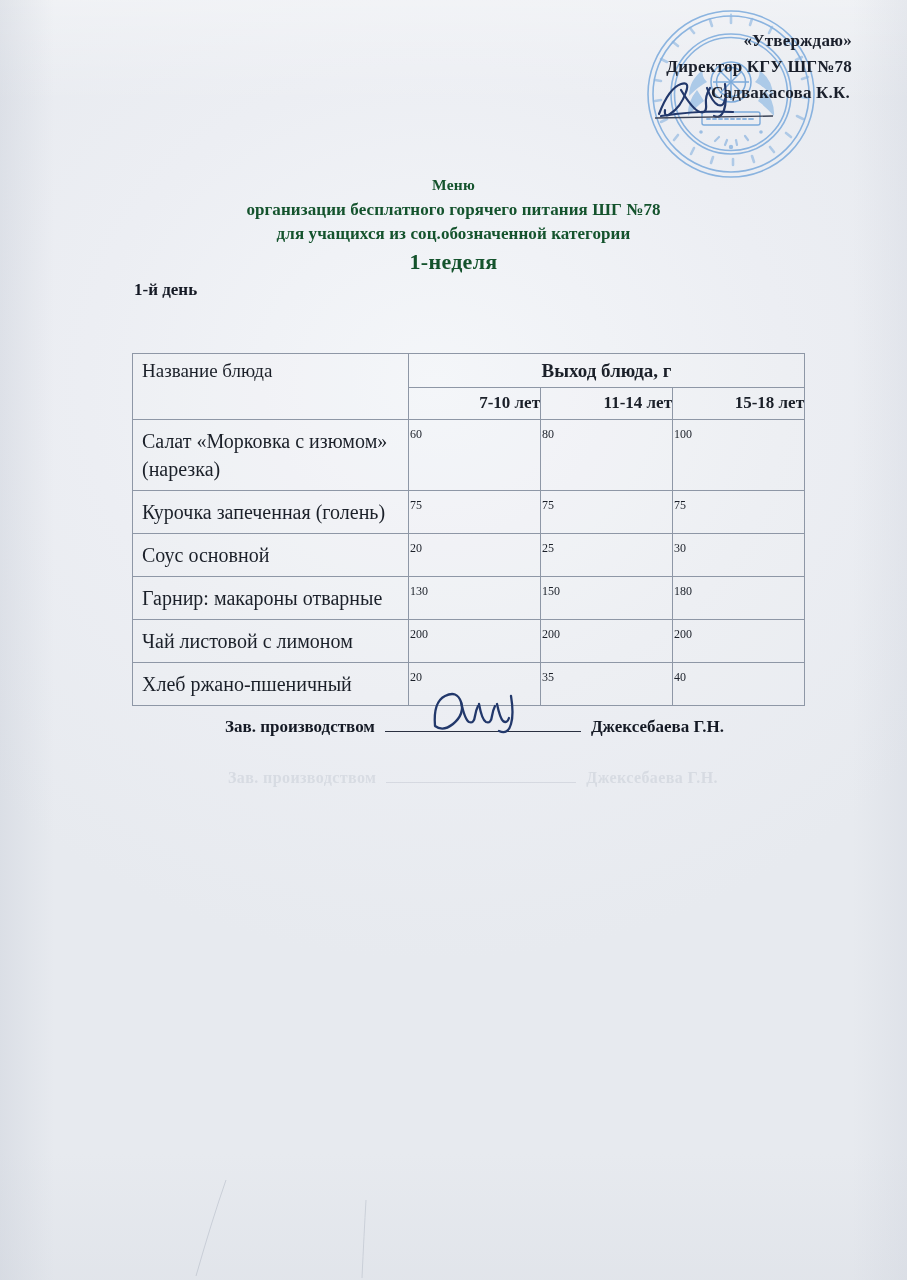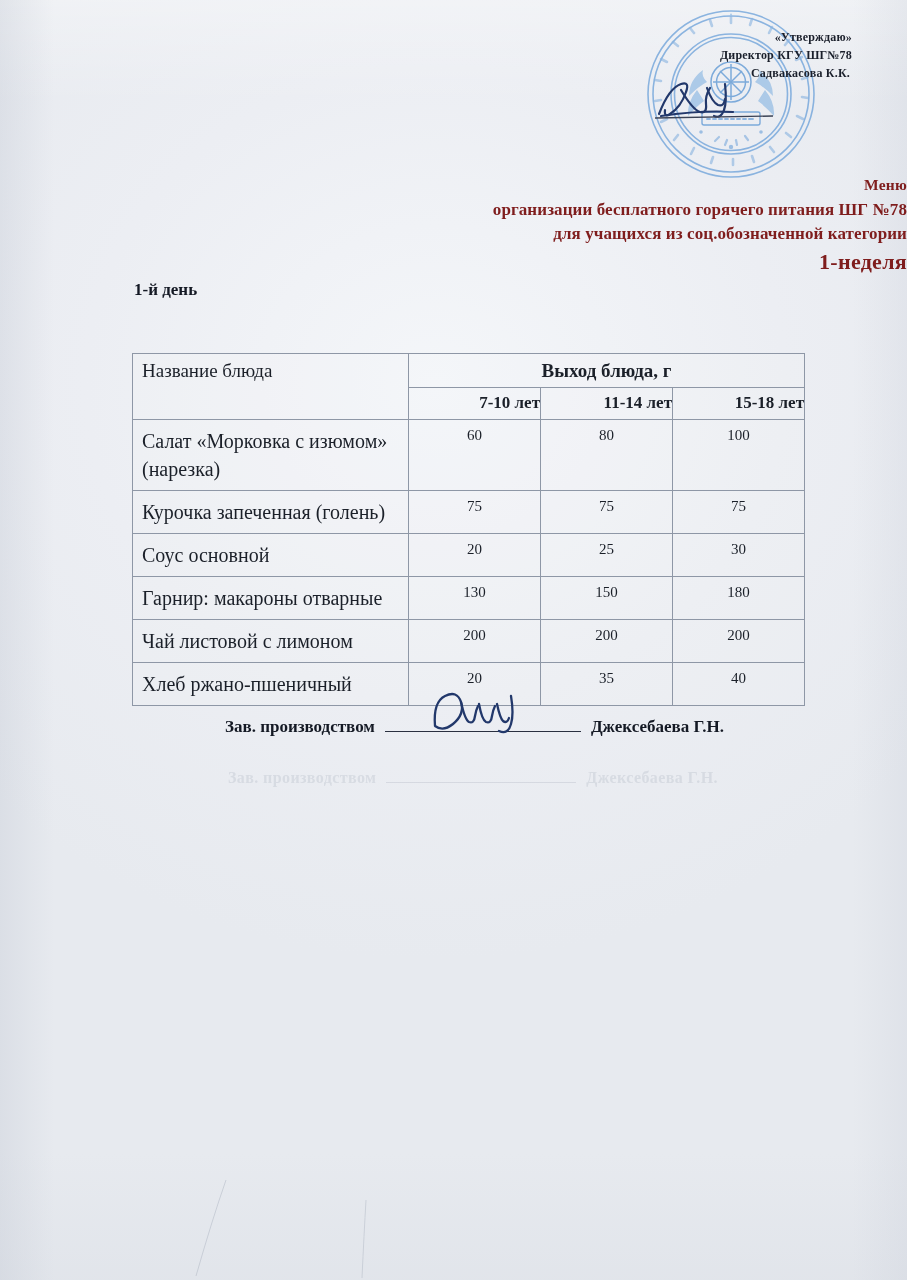--- a/index.html
+++ b/index.html
@@ -43,21 +43,21 @@
 
   
   .approval {
     position: absolute;
     top: 28px;
     right: 55px;
     text-align: right;
     font-weight: bold;
     color: #1a1f2b;
     line-height: 1.52;
-    font-size: 12px;
+    font-size: 17px;
     z-index: 4;
   }
   .approval-line1 { letter-spacing: .2px; }
   .approval-line2 { letter-spacing: .2px; text-align: right; }
   .approval-line3 { letter-spacing: .2px; padding-right: 2px; }
 
   
   .stamp {
     position: absolute;
     left: 645px;
@@ -77,22 +77,22 @@
     height: 56px;
     z-index: 3;
   }
 
   
   .titles {
     position: absolute;
     top: 176px;
     left: 0;
     right: 0;
-    text-align: right;
-    color: #7f1d1d;
+    text-align: center;
+    color: #14532d;
     font-weight: bold;
     z-index: 3;
     font-family: Liberation Serif, serif;
   }
   .title-menu {
     font-size: 15.5px;
     letter-spacing: .2px;
     margin-bottom: 4px;
   }
   .title-org {
@@ -162,22 +162,22 @@
   th.age-3 { width: 133px; }
 
   td.dish {
     text-align: left;
     padding: 7px 6px 7px 9px;
     font-size: 20px;
     line-height: 1.40;
     vertical-align: top;
   }
   td.amount {
-    text-align: center;
-    font-size: 15px;
+    text-align: left;
+    font-size: 12px;
     vertical-align: top;
     padding-top: 7px;
   }
   tr.tall td { height: 56px; }
   tr.short td { height: 24px; }
 
   
   .prod-sign {
     position: absolute;
     left: 225px;

